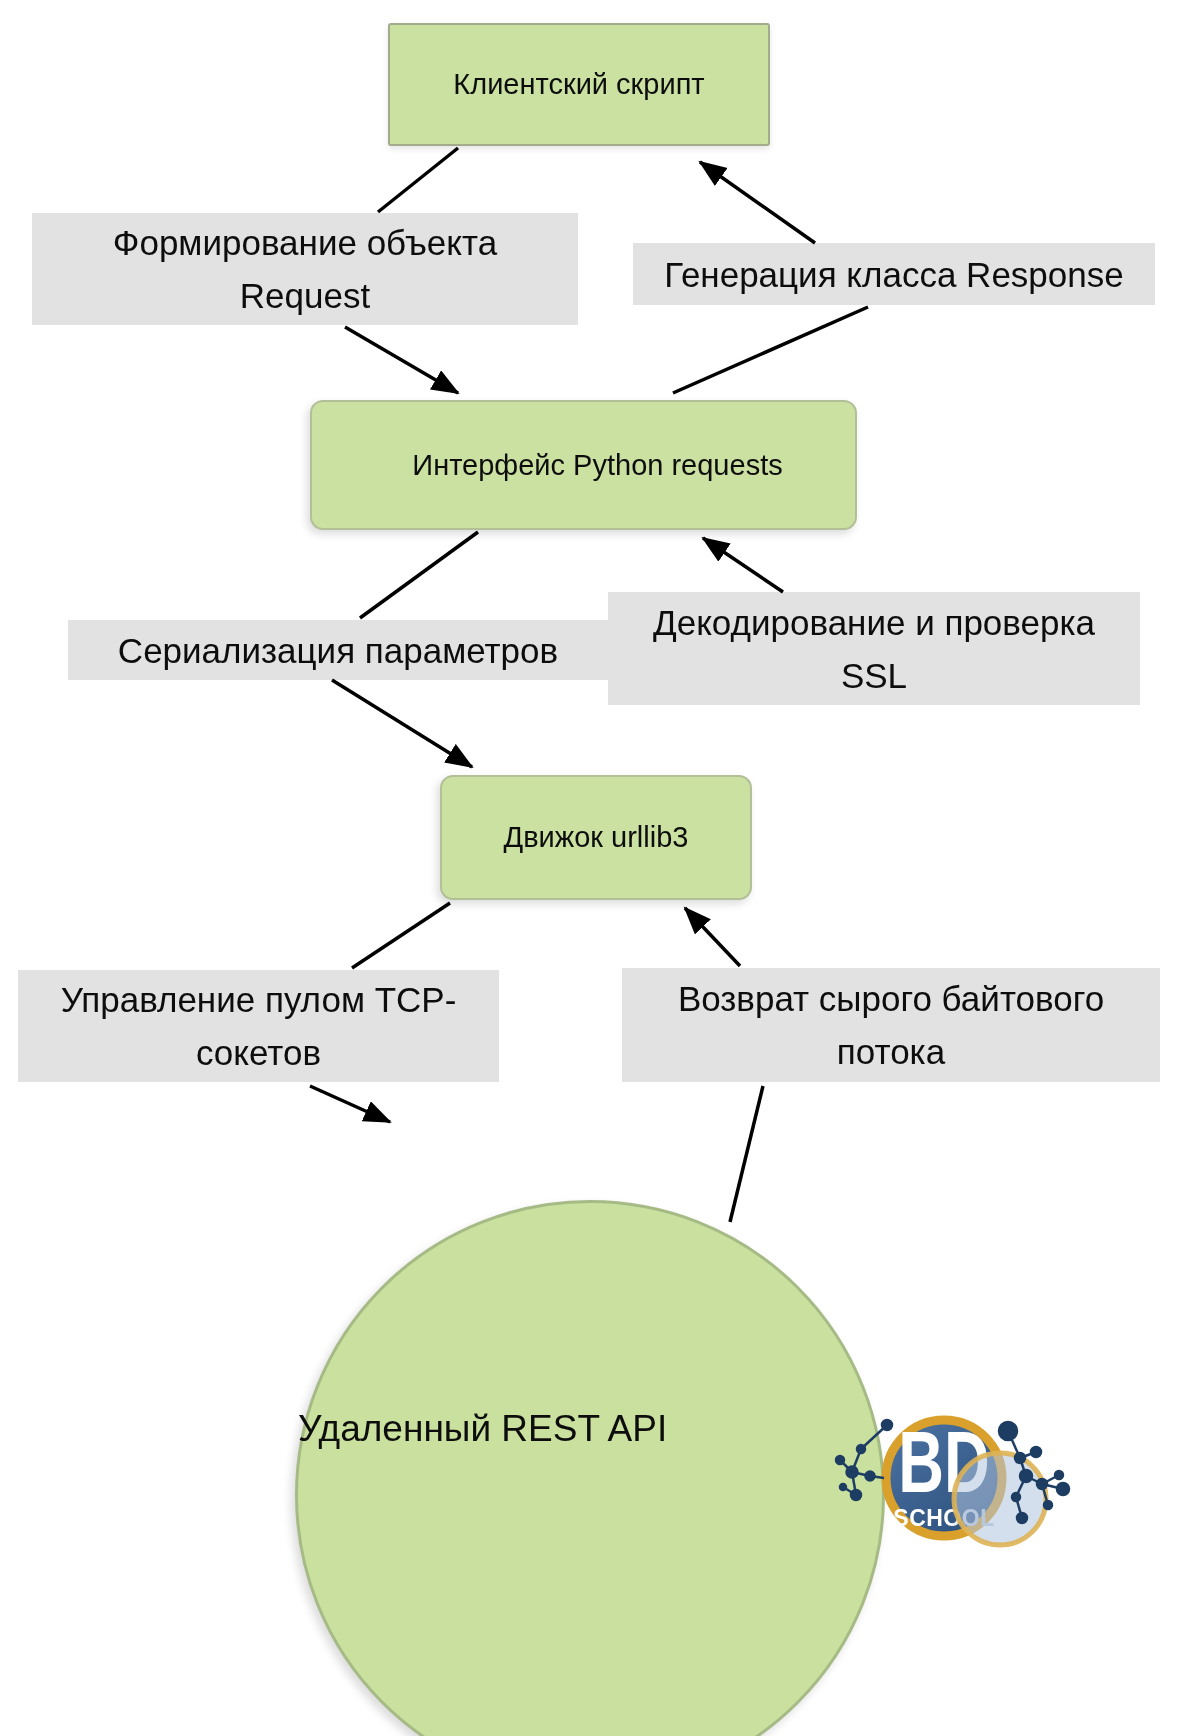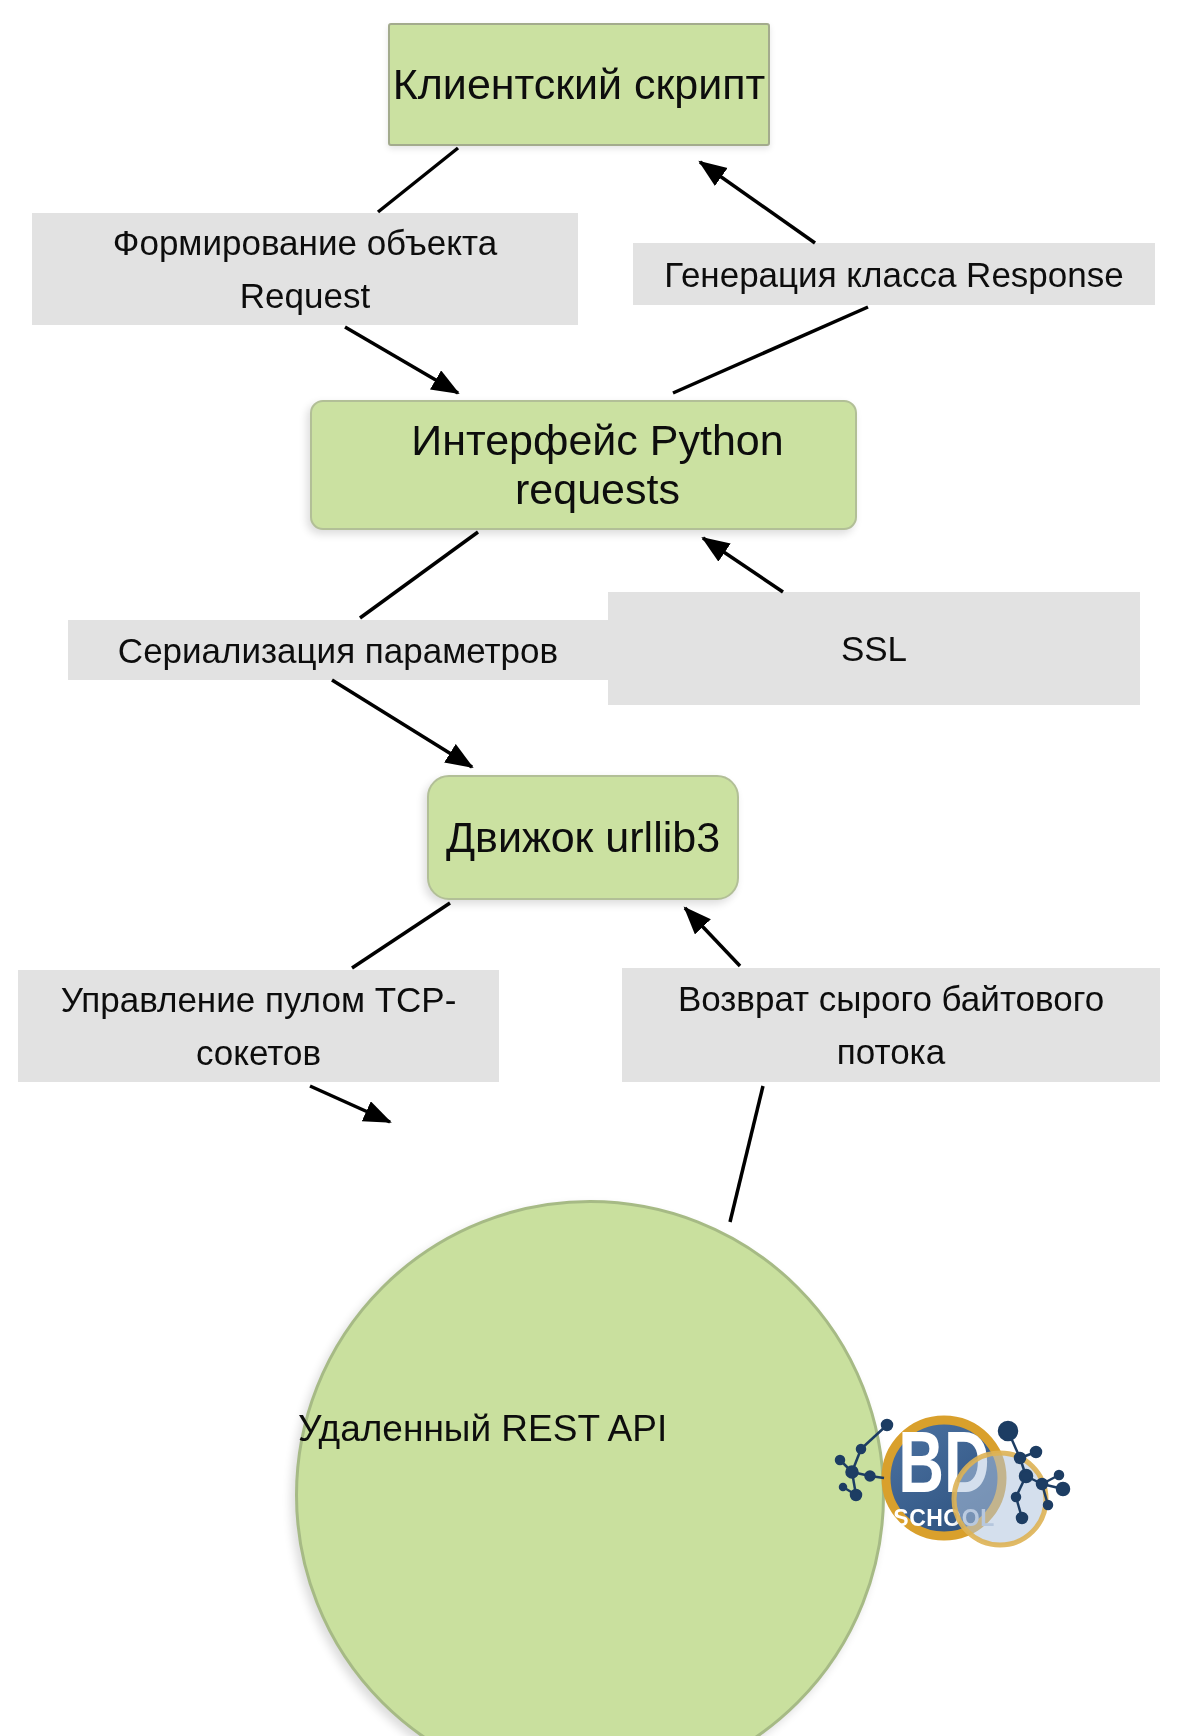--- a/index.html
+++ b/index.html
@@ -10,21 +10,21 @@
     font-family:"Liberation Sans","DejaVu Sans",sans-serif;
     color:#0d0d0d;
   }
   .stage{position:relative;width:1200px;height:1736px;}
 
   
   .node{
     position:absolute;
     background:#cbe1a1;
     display:flex;align-items:center;justify-content:center;
-    font-size:43px;
+    font-size:29px;
     text-align:center;
     box-sizing:border-box;
   }
   .node-sharp{
     border:2px solid #a3ab8d;
     border-radius:3px;
     box-shadow:0 3px 6px rgba(0,0,0,0.10);
   }
   .node-round{
     border:2px solid #b2bf97;
@@ -132,38 +132,39 @@
   </svg>
 
   <div class="node node-sharp" style="left:388px;top:23px;width:382px;height:123px;">
     <span>Клиентский скрипт</span>
   </div>
 
   <div class="node node-round" style="left:310px;top:400px;width:547px;height:130px;padding-left:28px;">
     <span>Интерфейс Python requests</span>
   </div>
 
-  <div class="node node-round" style="left:427px;top:775px;width:312px;height:125px;border-radius:22px;">
+  <div class="node node-round" style="left:440px;top:775px;width:312px;height:125px;">
     <span>Движок urllib3</span>
   </div>
 
   <div class="glabel" style="left:32px;top:213px;width:546px;height:112px;text-align:right;">
     <div>Формирование объекта</div>
     <div>Request</div>
   </div>
 
   <div class="glabel" style="left:633px;top:243px;width:522px;height:62px;justify-content:center;">
     <div>Генерация класса Response</div>
   </div>
 
   <div class="glabel" style="left:68px;top:620px;width:540px;height:60px;">
     <div>Сериализация параметров</div>
   </div>
 
   <div class="glabel" style="left:608px;top:592px;width:532px;height:113px;">
+    <div>Декодирование и проверка</div>
     <div>SSL</div>
   </div>
 
   <div class="glabel" style="left:18px;top:970px;width:481px;height:112px;">
     <div>Управление пулом TCP-</div>
     <div>сокетов</div>
   </div>
 
   <div class="glabel" style="left:622px;top:968px;width:538px;height:114px;">
     <div>Возврат сырого байтового</div>

